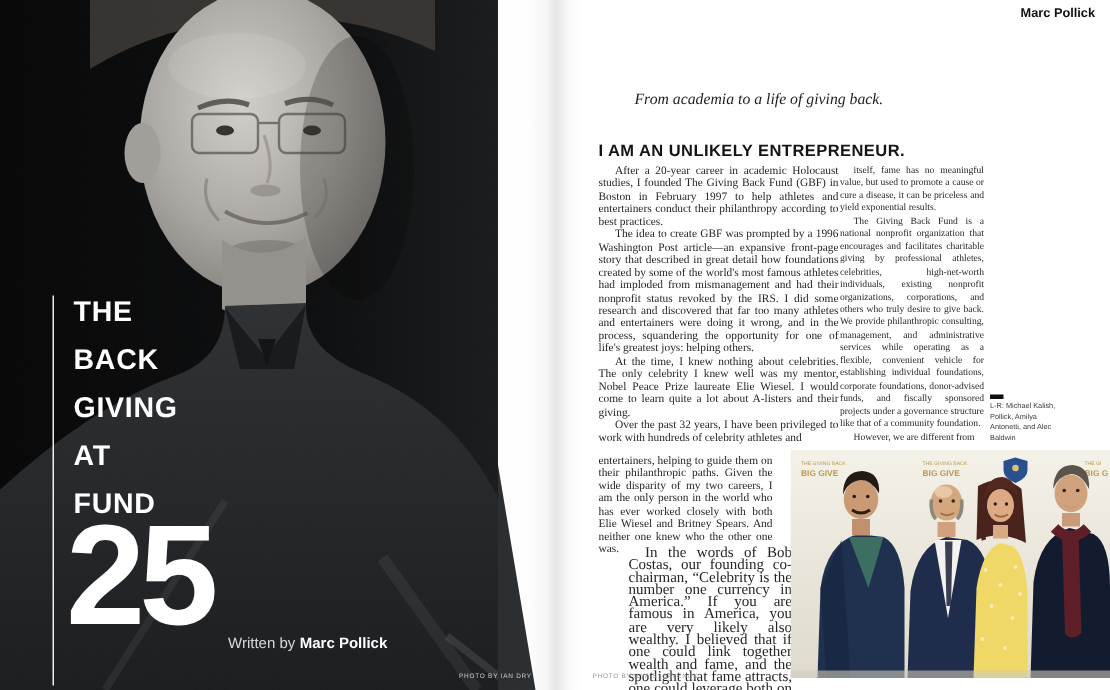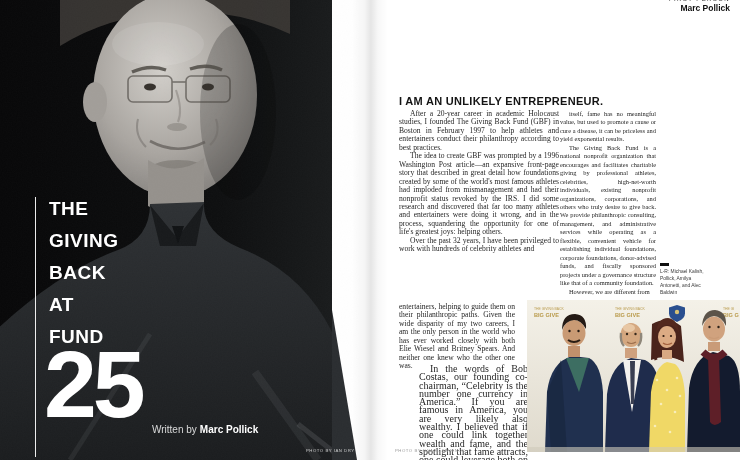--- a/index.html
+++ b/index.html
@@ -116,47 +116,49 @@
       <path d="M332,310 L357,460 L332,460 Z" fill="#2a2d30"></path>
     </g>
 
     <rect x="0" y="0" width="357" height="460" filter="url(#grain)" opacity="0.05"></rect>
   </svg>
 
   <div id="title-rule"></div>
 
   <div id="cover-title">
       <div>THE</div>
+      <div>BACK</div>
       <div>GIVING</div>
-      <div>BACK</div>
       <div>AT</div>
       <div>FUND</div>
     </div>
 
   <div id="cover-number">25</div>
 
   <div id="byline">
     <span>Written by</span><b>Marc Pollick</b>
   </div>
 
   <div id="credit-left" class="credit">PHOTO BY IAN DRY</div>
 
   <div id="gutter"></div>
 
   <div id="fp-header">
     <div id="fp-eyebrow">FIRST PERSON</div>
     <div id="fp-author">Marc Pollick</div>
   </div>
 
+  <div id="deck">From academia to a life of giving back.</div>
 
   <h1 id="headline">I AM AN UNLIKELY ENTREPRENEUR.</h1>
 
   <div id="col1a" class="col">
       <p>After a 20-year career in academic Holocaust studies, I founded The Giving Back Fund (GBF) in Boston in February 1997 to help athletes and entertainers conduct their philanthropy according to best practices.</p>
       <p>The idea to create GBF was prompted by a 1996 Washington Post article—an expansive front-page story that described in great detail how foundations created by some of the world's most famous athletes had imploded from mismanagement and had their nonprofit status revoked by the IRS. I did some research and discovered that far too many athletes and entertainers were doing it wrong, and in the process, squandering the opportunity for one of life's greatest joys: helping others.</p>
+      <p>At the time, I knew nothing about celebrities. The only celebrity I knew well was my mentor, Nobel Peace Prize laureate Elie Wiesel. I would come to learn quite a lot about A-listers and their giving.</p>
       <p>Over the past 32 years, I have been privileged to work with hundreds of celebrity athletes and</p>
     </div>
 
   <div id="col1b1" class="col first-flush">
     <p>entertainers, helping to guide them on their philanthropic paths. Given the wide disparity of my two careers, I am the only person in the world who has ever worked closely with both Elie Wiesel and Britney Spears. And neither one knew who the other one was.</p>
   </div>
 
   <div id="col1b2" class="col">
     <p>In the words of Bob Costas, our founding co-chairman, “Celebrity is the number one currency in America.” If you are famous in America, you are very likely also wealthy. I believed that if one could link together wealth and fame, and the spotlight that fame attracts, one could leverage both on behalf of philanthropy; I saw power in that combination. By</p>
   </div>

